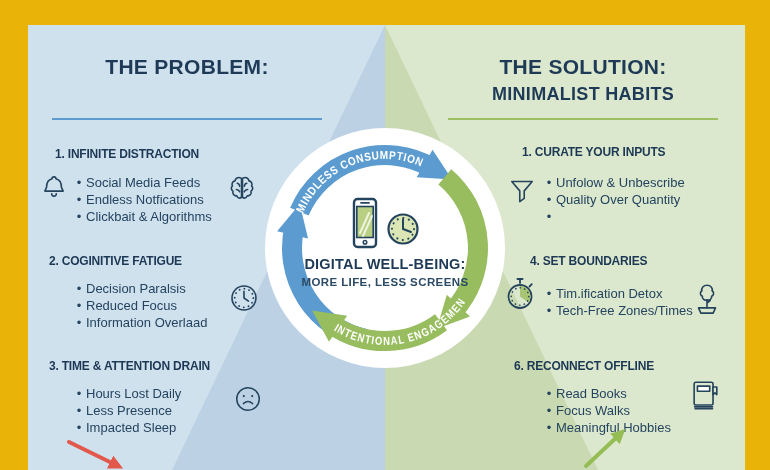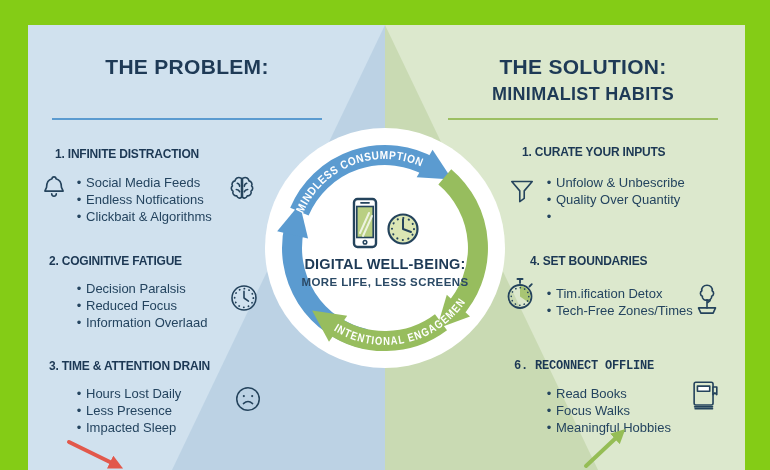--- a/index.html
+++ b/index.html
@@ -1,16 +1,16 @@
 <!DOCTYPE html>
 <html><head>
 <meta charset="utf-8">
 <style>
   html,body{margin:0;padding:0;background:#ffffff;}
-  #stage{position:relative;width:770px;height:470px;background:#84cc16;overflow:hidden;
+  #stage{position:relative;width:770px;height:470px;background:#eab308;overflow:hidden;
          font-family:"Liberation Sans",sans-serif;color:#1e3a56;}
   
   .panel{position:absolute;top:25px;bottom:0;z-index:1;}
   #panel-problem{left:28px;width:357px;background:#d0e1ee;}
   #panel-solution{left:385px;width:360px;background:#dce8cd;}
   .wedge{position:absolute;top:25px;bottom:0;left:0;right:0;z-index:2;pointer-events:none;}
   #wedge-blue{background:rgba(136,172,205,0.28);clip-path:polygon(385px 0,172px 445px,385px 445px);}
   #wedge-green{background:rgba(148,179,106,0.26);clip-path:polygon(385px 0,598px 445px,385px 445px);}
   
   .title-block{position:absolute;top:55px;width:280px;text-align:center;z-index:3;}
@@ -188,21 +188,21 @@
       </div>
   </div>
   <div class="icon" style="left:690px;top:280px;">
     <svg width="34" height="36" viewBox="0 0 36 38" fill="none" stroke="#24435c" stroke-width="1.7" stroke-linecap="round" stroke-linejoin="round">
       <path d="M18 5.5 c3.8 0 6.3 2.9 5.4 5.8 c2.4 1.4 2 4.8 -.5 5.8 c.5 2.9 -2.4 4.9 -4.9 3.9 c-2.5 1 -5.4 -1 -4.9 -3.9 c-2.5 -1 -2.9 -4.4 -.5 -5.8 c-.9 -2.9 1.6 -5.8 5.4 -5.8 z"></path>
       <path d="M18 21 v8.5 M18 24.5 l3.3 -2.8"></path>
       <path d="M9 29.5 h18 l-2.5 5.5 h-13 z"></path>
     </svg>
   </div>
 
-  <div class="heading" style="left:514px;top:359px;font-family:Liberation Mono, monospace;">6. RECONNECT OFFLINE</div>
+  <div class="heading" style="left:514px;top:359px;">6. RECONNECT OFFLINE</div>
   <div class="bullets" style="left:542px;top:385px;">
     <div class="bullet">
         <span class="dot">•</span>
         <span>Read Books</span>
       </div>
     <div class="bullet">
         <span class="dot">•</span>
         <span>Focus Walks</span>
       </div>
     <div class="bullet">

